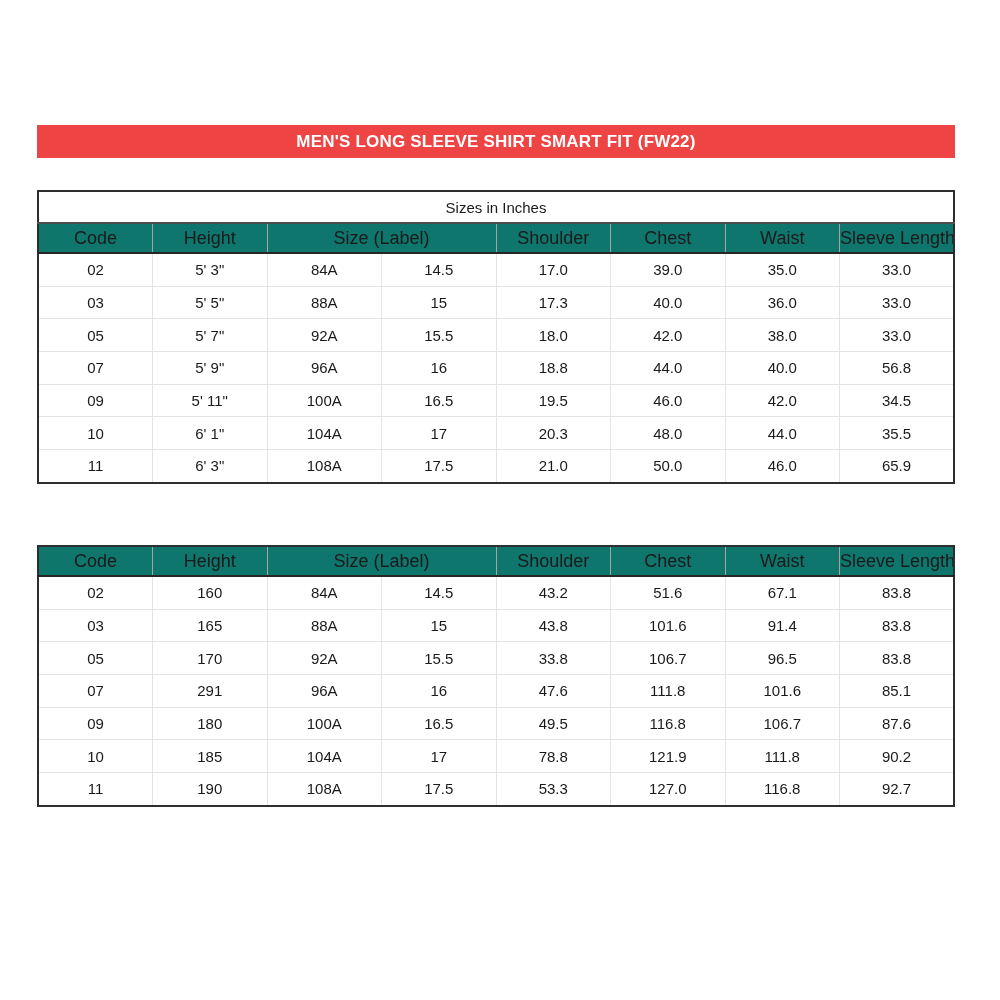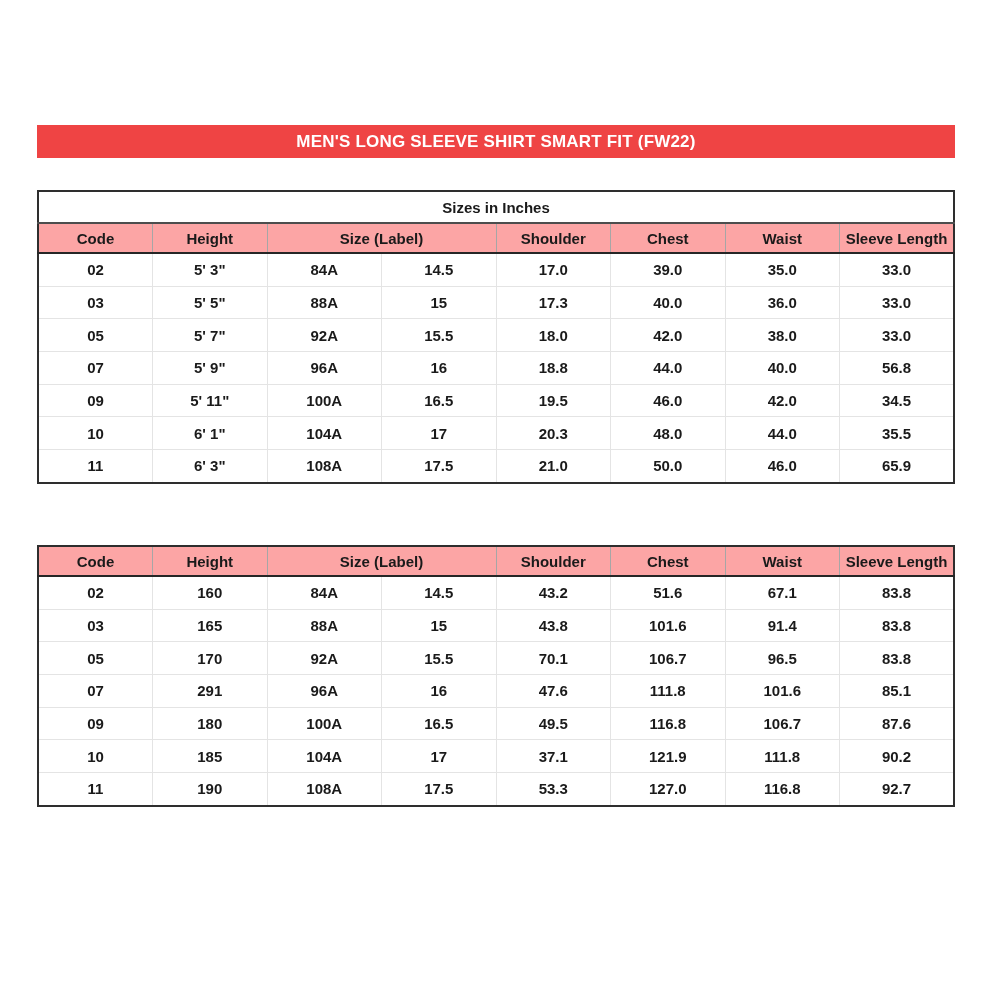--- a/index.html
+++ b/index.html
@@ -29,37 +29,36 @@
   }
   .table-wrap { position: absolute; left: 37px; width: 918px; }
   .table-wrap.t0 { top: 190px; }
   .table-wrap.t1 { top: 545px; }
   table {
     border-collapse: collapse;
     table-layout: fixed;
     width: 918px;
     font-size: 15px;
     border: 2px solid #2e2e2e;
-    font-weight: bold;
   }
   col { width: 12.5%; }
   td { text-align: center; padding: 0; overflow: hidden; white-space: nowrap; }
   .cap {
     height: 30px;
     background: #ffffff;
     border-bottom: 2px solid #4d4d4d;
     font-size: 15px;
   }
   .hcell {
     height: 28px;
-    background: #fca5a5;
+    background: #0f766e;
     border-bottom: 2px solid #262626;
     border-left: 1px solid #f5f5f5;
     border-right: 1px solid #a6a6a6;
-    font-size: 15px;
+    font-size: 18px;
   }
   .hdr .hcell:first-child { border-left: none; }
   .hdr .hcell:last-child { border-right: none; }
   .dcell {
     height: 31.7px;
     border-left: 1px solid #e4e4e4;
     border-bottom: 1px solid #e4e4e4;
     background: #ffffff;
     font-size: 15px;
   }
@@ -211,21 +210,21 @@
           <td class="dcell" data-name="table-cell">43.8</td>
           <td class="dcell" data-name="table-cell">101.6</td>
           <td class="dcell" data-name="table-cell">91.4</td>
           <td class="dcell" data-name="table-cell">83.8</td>
         </tr>
         <tr data-name="table-row">
           <td class="dcell" data-name="table-cell">05</td>
           <td class="dcell" data-name="table-cell">170</td>
           <td class="dcell" data-name="table-cell">92A</td>
           <td class="dcell" data-name="table-cell">15.5</td>
-          <td class="dcell" data-name="table-cell">70.1</td>
+          <td class="dcell" data-name="table-cell">33.8</td>
           <td class="dcell" data-name="table-cell">106.7</td>
           <td class="dcell" data-name="table-cell">96.5</td>
           <td class="dcell" data-name="table-cell">83.8</td>
         </tr>
         <tr data-name="table-row">
           <td class="dcell" data-name="table-cell">07</td>
           <td class="dcell" data-name="table-cell">291</td>
           <td class="dcell" data-name="table-cell">96A</td>
           <td class="dcell" data-name="table-cell">16</td>
           <td class="dcell" data-name="table-cell">47.6</td>
@@ -241,21 +240,21 @@
           <td class="dcell" data-name="table-cell">49.5</td>
           <td class="dcell" data-name="table-cell">116.8</td>
           <td class="dcell" data-name="table-cell">106.7</td>
           <td class="dcell" data-name="table-cell">87.6</td>
         </tr>
         <tr data-name="table-row">
           <td class="dcell" data-name="table-cell">10</td>
           <td class="dcell" data-name="table-cell">185</td>
           <td class="dcell" data-name="table-cell">104A</td>
           <td class="dcell" data-name="table-cell">17</td>
-          <td class="dcell" data-name="table-cell">37.1</td>
+          <td class="dcell" data-name="table-cell">78.8</td>
           <td class="dcell" data-name="table-cell">121.9</td>
           <td class="dcell" data-name="table-cell">111.8</td>
           <td class="dcell" data-name="table-cell">90.2</td>
         </tr>
         <tr data-name="table-row">
           <td class="dcell" data-name="table-cell">11</td>
           <td class="dcell" data-name="table-cell">190</td>
           <td class="dcell" data-name="table-cell">108A</td>
           <td class="dcell" data-name="table-cell">17.5</td>
           <td class="dcell" data-name="table-cell">53.3</td>

